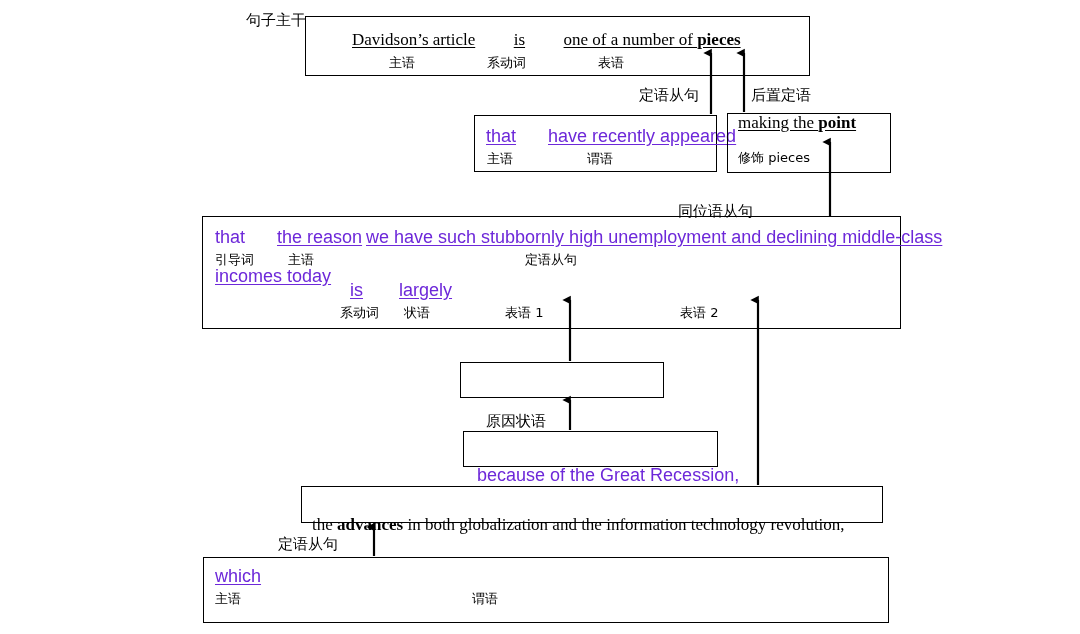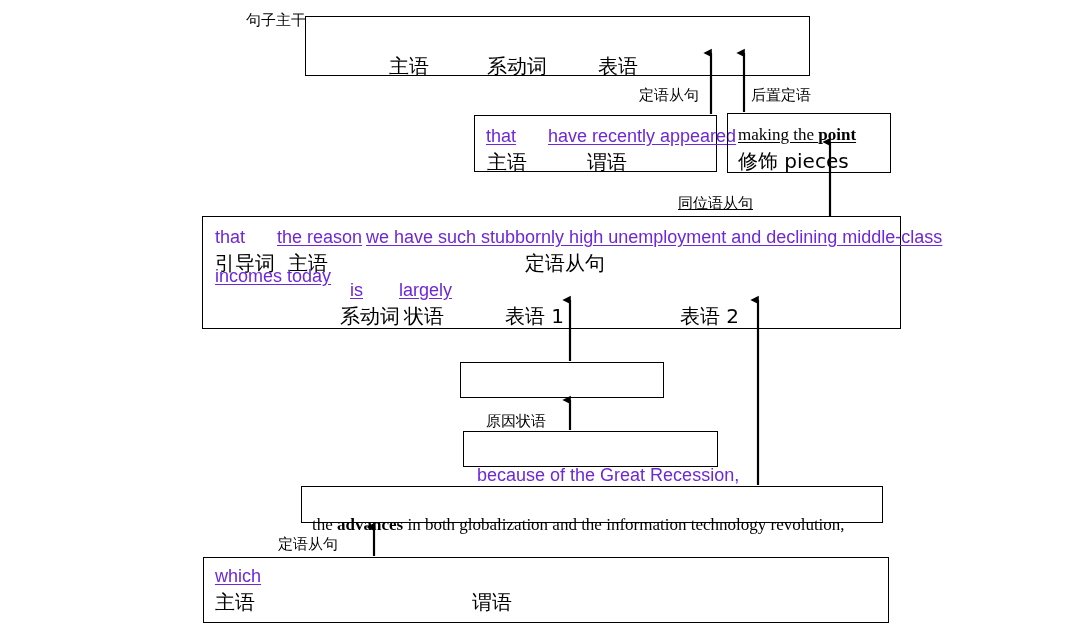--- a/index.html
+++ b/index.html
@@ -36,21 +36,21 @@
     font-family: Liberation Sans, sans-serif;
     font-size: 18px;
     line-height: 1;
     white-space: nowrap;
     color: #6d28d9;
   }
   .en.u { text-decoration: underline; text-underline-offset: 2px; }
   .cn {
     position: absolute;
     font-family: "DejaVu Sans", "Liberation Sans", sans-serif;
-    font-size: 20px;
+    font-size: 13px;
     line-height: 1;
     white-space: nowrap;
     color: #000000;
   }
   .title {
     position: absolute;
     font-family: "DejaVu Sans", "Liberation Sans", sans-serif;
     font-size: 15px;
     white-space: nowrap;
   }
@@ -69,43 +69,50 @@
 </style>
 </head>
 <body>
 
 <div id="canvas">
 
   <div class="title" style="left:198px; top:11px;margin-left:48px;">句子主干</div>
 
   <div class="box" style="left:305px; top:16px; width:505px; height:60px;"></div>
 
+  <div class="mix" style="left:352px; top:31px;">
+    <span class="u">Davidson’s article</span>
+    <span style="display:inline-block;width:30px"></span>
+    <span class="u">is</span>
+    <span style="display:inline-block;width:30px"></span>
+    <span class="u">one of a number of </span><span class="u b">pieces</span>
+  </div>
 
   <div class="cn" style="left:389px; top:56px;">主语</div>
   <div class="cn" style="left:487px; top:56px;">系动词</div>
   <div class="cn" style="left:598px; top:56px;">表语</div>
 
   <div class="label-cn" style="left:639px; top:88px;">定语从句</div>
   <div class="label-cn" style="left:751px; top:88px;">后置定语</div>
 
   <div class="box" style="left:474px; top:115px; width:243px; height:57px;"></div>
 
   <div class="en u" style="left:486px; top:127px;">that</div>
   <div class="en u" style="left:538px; top:127px;margin-left:10px;">have recently appeared</div>
   <div class="cn" style="left:487px; top:152px;">主语</div>
   <div class="cn" style="left:587px; top:152px;">谓语</div>
 
   <div class="box" style="left:727px; top:113px; width:164px; height:60px;"></div>
 
-  <div class="mix" style="left:738px; top:126px;">
+  <div class="mix" style="left:738px; top:114px;">
     <span class="u">making the </span><span class="u b">point</span>
   </div>
   <div class="cn" style="left:738px; top:151px;">修饰 pieces</div>
 
-  <div class="label-cn" style="left:678px; top:196px;text-decoration:underline;">同位语从句</div>
+  <div class="label-cn" style="left:678px; top:204px;">同位语从句</div>
 
   <div class="box" style="left:202px; top:216px; width:699px; height:113px;"></div>
 
   <div class="en" style="left:215px; top:228px;">that</div>
   <div class="en u" style="left:277px; top:228px;">the reason</div>
   <div class="en u" style="left:366px; top:228px;">we have such stubbornly high unemployment and declining middle-class</div>
 
   <div class="cn" style="left:215px; top:253px;">引导词</div>
   <div class="cn" style="left:288px; top:253px;">主语</div>
   <div class="cn" style="left:525px; top:253px;">定语从句</div>

